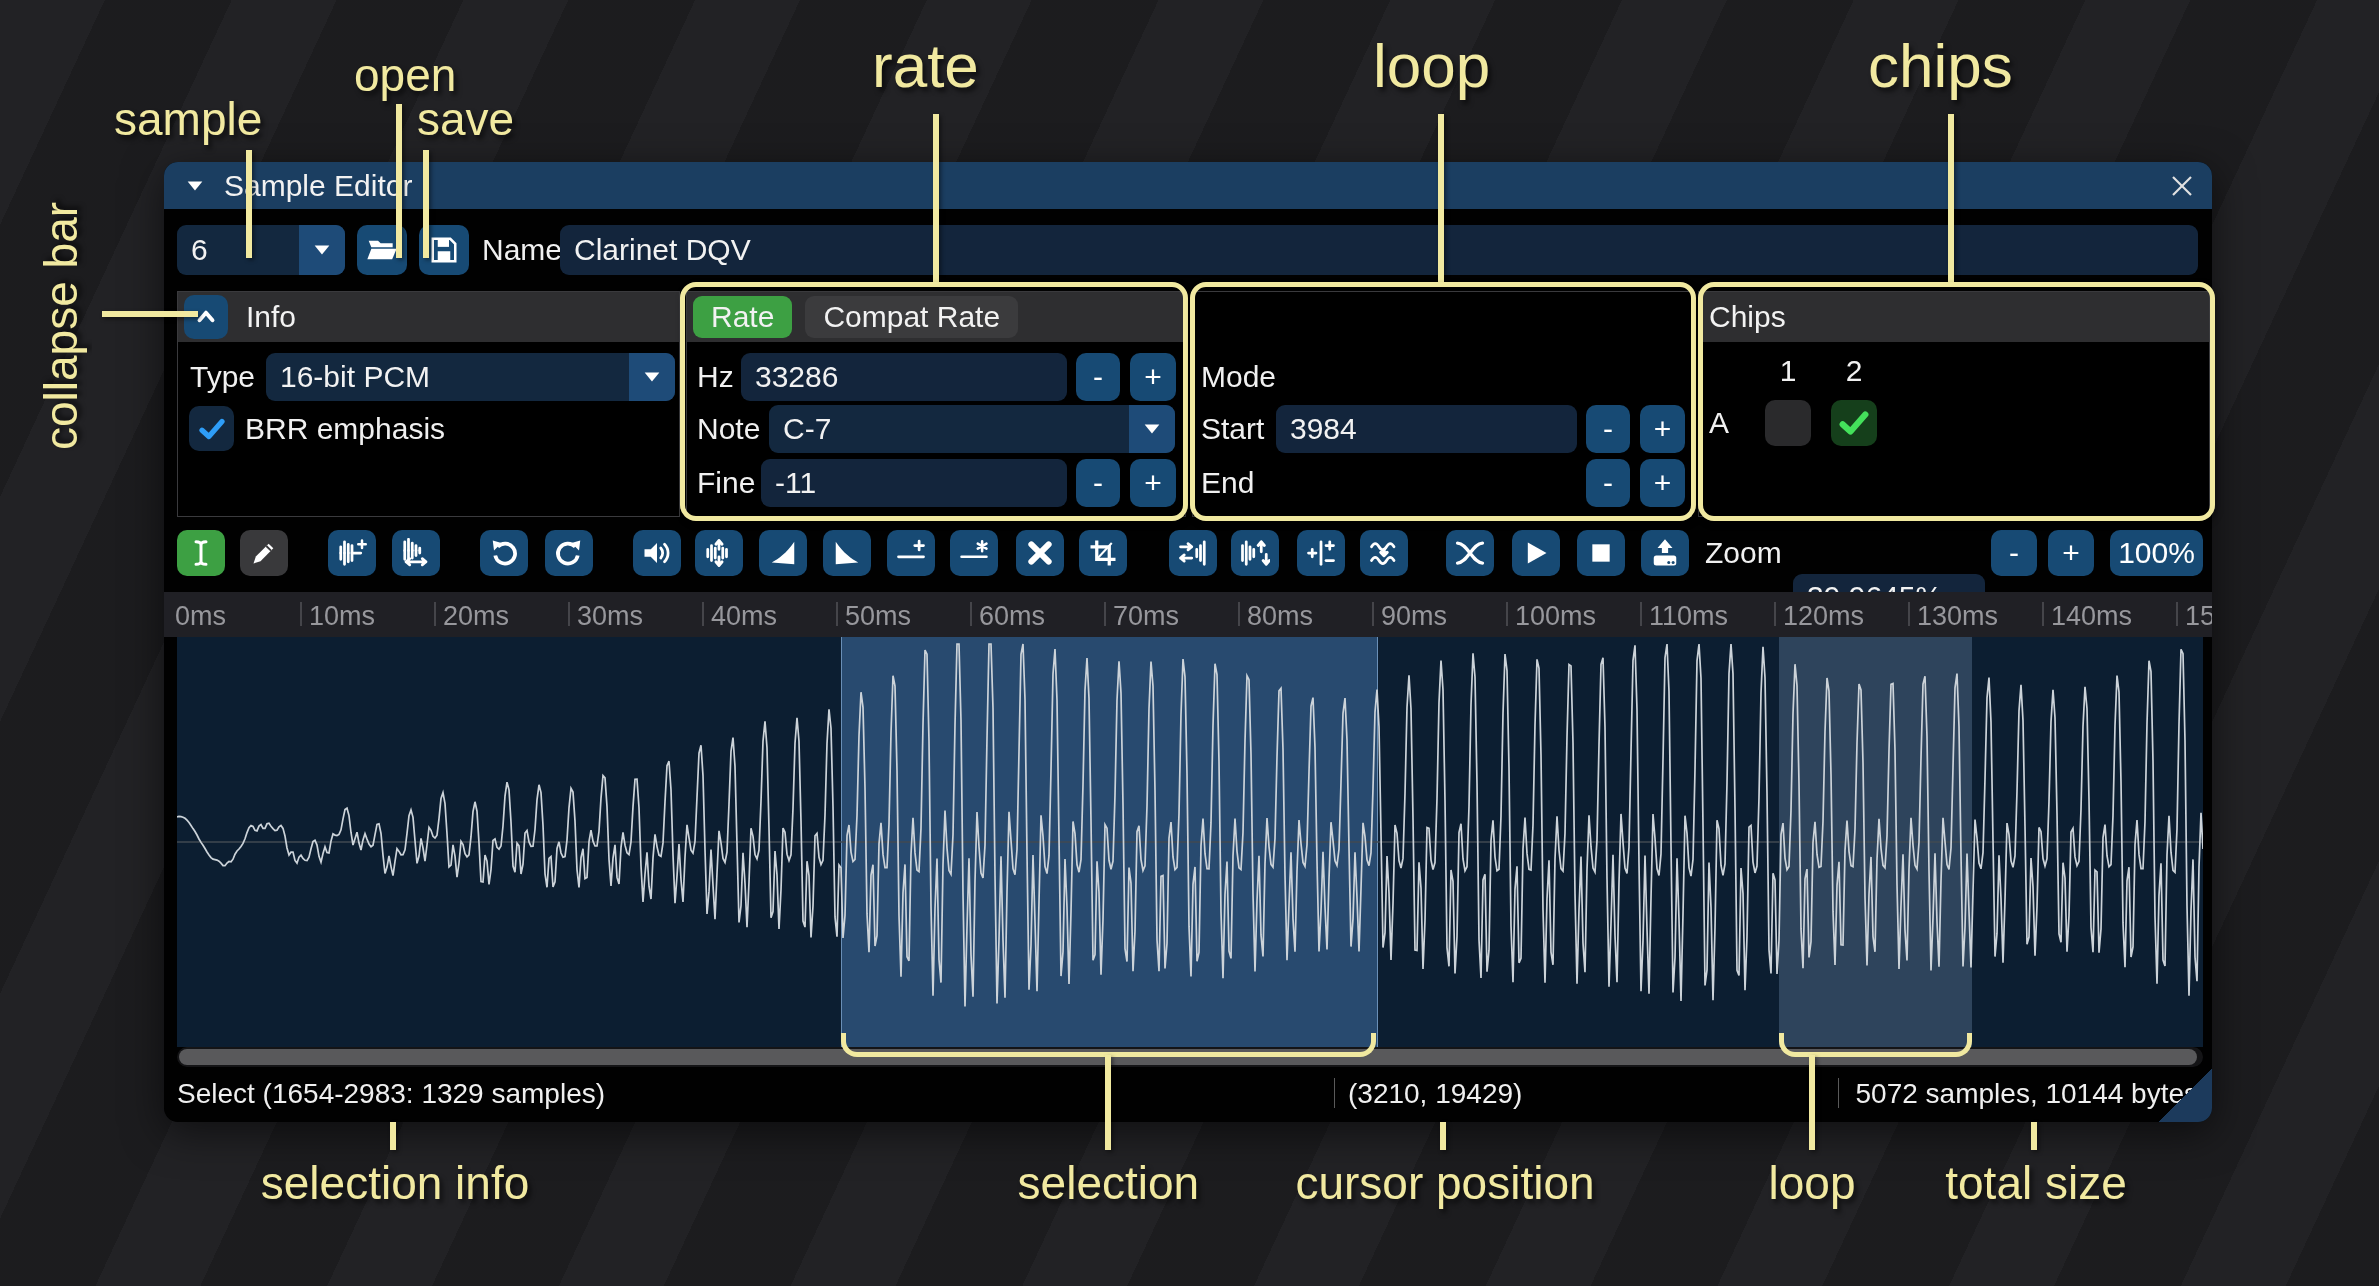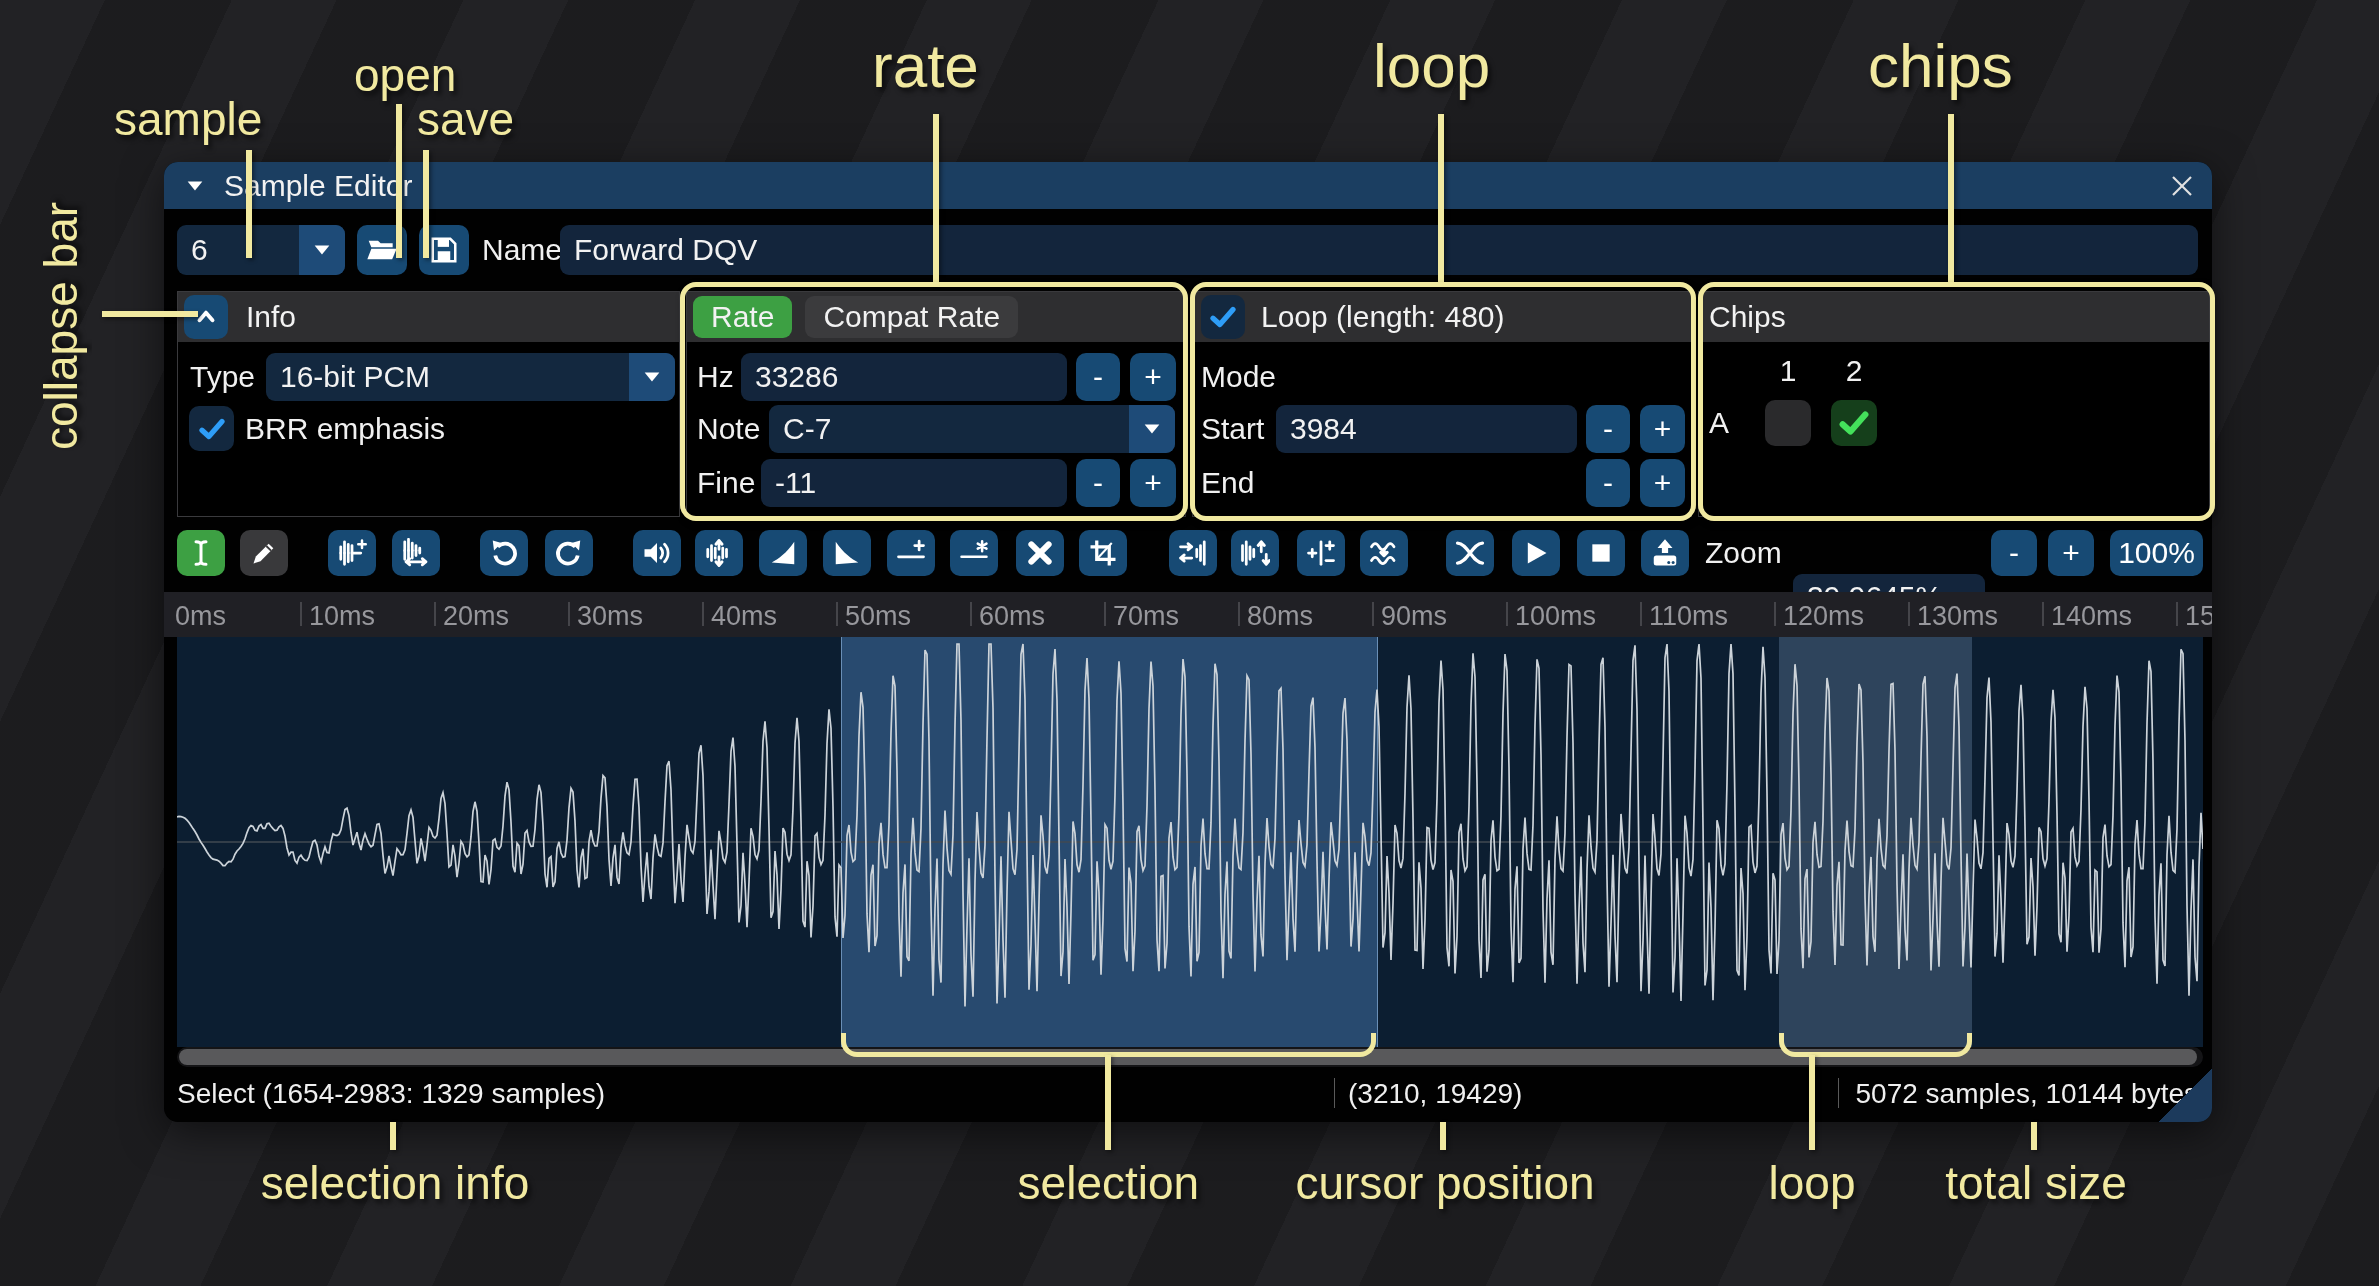--- a/index.html
+++ b/index.html
@@ -93,21 +93,21 @@
   </div>
   <div class="btn-blue abs" style="left:255px;top:63px;width:50px;height:50px;">
     <svg width="30" height="30" viewBox="0 0 24 24">
         <path d="M3 3h14l4 4v14H3z" fill="none" stroke="#fff" stroke-width="2"></path>
         <rect x="7" y="3.5" width="9" height="6" fill="#fff"></rect>
         <rect x="7" y="13" width="10" height="8" fill="#fff"></rect>
       </svg>
   </div>
   <div class="label abs" style="left:318px;top:63px;height:50px;">Name</div>
   <div class="field abs" style="left:396px;top:63px;width:1638px;height:50px;">
-    <span>Forward DQV</span>
+    <span>Clarinet DQV</span>
   </div>
 
   <div class="panel" style="left:13px;width:503px;">
     <div class="phead">
       <div class="btn-blue" style="width:44px;height:44px;margin-left:6px;">
         <svg width="26" height="26" viewBox="0 0 24 24">
             <polyline points="6,15 12,8 18,15" fill="none" stroke="#fff" stroke-width="3.6" stroke-linecap="round" stroke-linejoin="round"></polyline>
           </svg>
       </div>
       <span style="margin-left:18px;">Info</span>
@@ -151,28 +151,20 @@
     </div>
     <div class="label abs" style="left:10px;top:167px;height:48px;">Fine</div>
     <div class="field abs" style="left:74px;top:167px;width:306px;height:48px;">
         <span>-11</span>
       </div>
     <div class="btn-blue pm abs" style="left:389px;top:167px;">-</div>
     <div class="btn-blue pm abs" style="left:443px;top:167px;width:46px;">+</div>
   </div>
 
   <div class="panel" style="left:1028px;width:500px;">
-    <div class="phead">
-      <div class="checkbox" style="width:44px;height:44px;margin-left:8px;">
-        <svg width="30" height="30" viewBox="0 0 24 24">
-            <polyline points="4,13 9.5,18 20,6" fill="none" stroke="#2e9df7" stroke-width="4.2" stroke-linecap="round" stroke-linejoin="round"></polyline>
-          </svg>
-      </div>
-      <span style="margin-left:16px;">Loop (length: 480)</span>
-    </div>
     <div class="label abs" style="left:8px;top:61px;height:48px;">Mode</div>
     <div class="label abs" style="left:8px;top:113px;height:48px;">Start</div>
     <div class="field abs" style="left:83px;top:113px;width:301px;height:48px;">
         <span>3984</span>
       </div>
     <div class="btn-blue pm abs" style="left:393px;top:113px;">-</div>
     <div class="btn-blue pm abs" style="left:447px;top:113px;width:45px;">+</div>
     <div class="label abs" style="left:8px;top:167px;height:48px;">End</div>
     <div class="btn-blue pm abs" style="left:393px;top:167px;">-</div>
     <div class="btn-blue pm abs" style="left:447px;top:167px;width:45px;">+</div>

